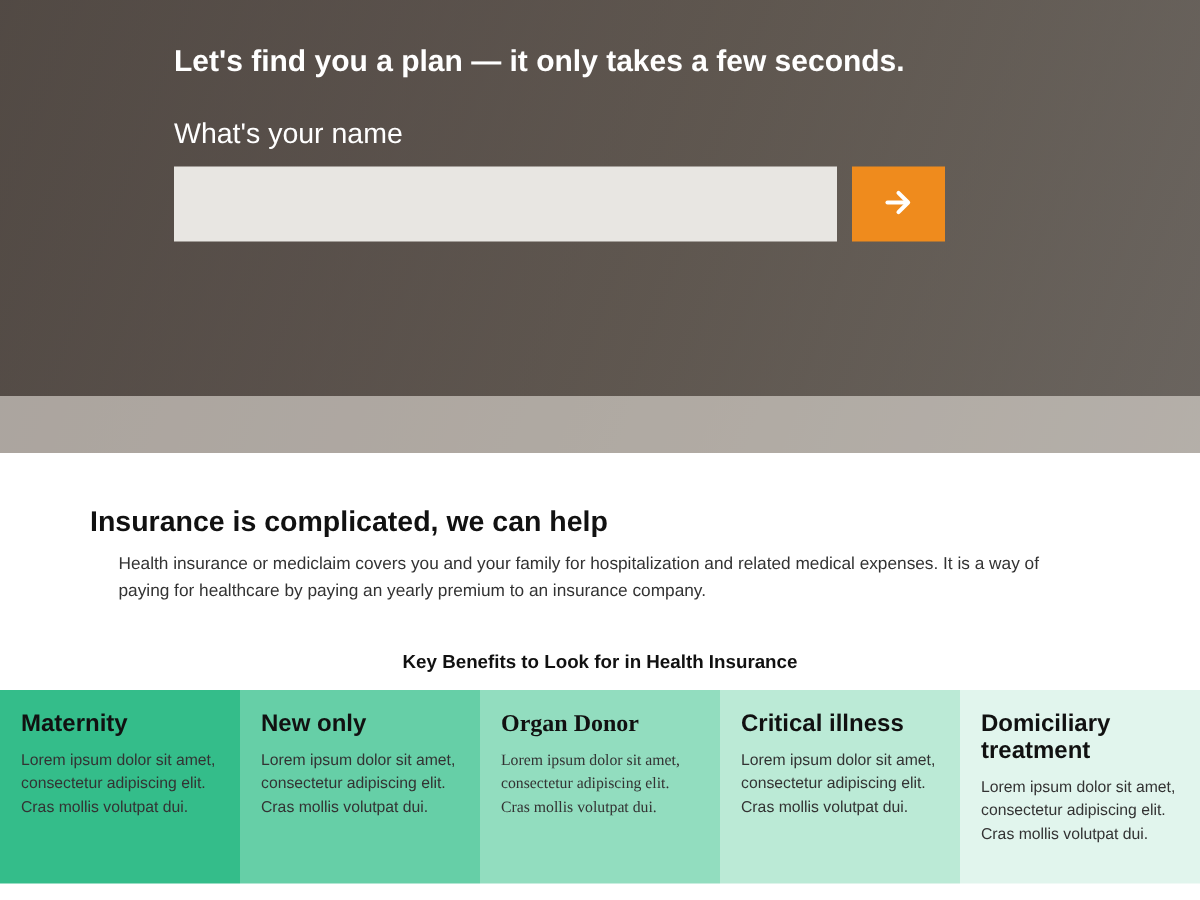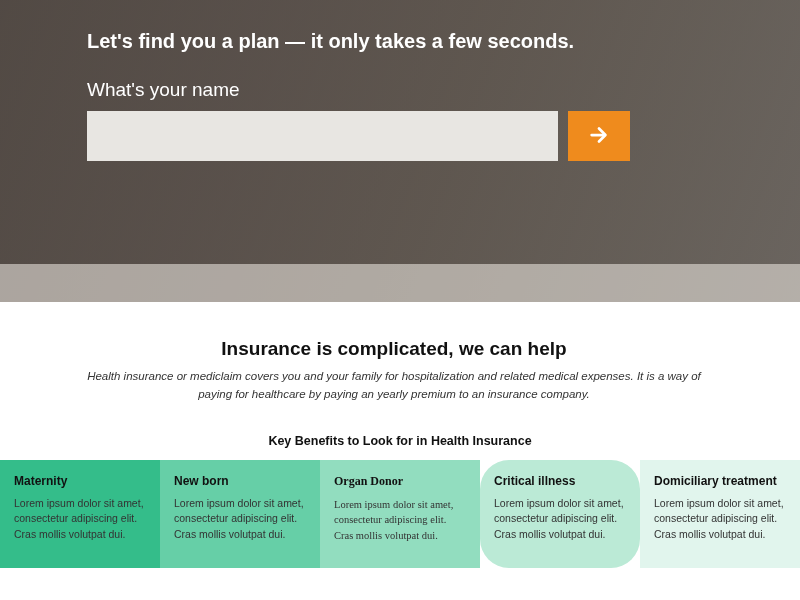--- a/index.html
+++ b/index.html
@@ -3,21 +3,21 @@
 <meta charset="utf-8">
 <style>
 * { margin: 0; padding: 0; box-sizing: border-box; }
 body { font-family: -apple-system, BlinkMacSystemFont, "Segoe UI", Helvetica, Arial, sans-serif; width: 800px; height: 600px; overflow: hidden; background: #fff; }
 
 .hero {
   height: 302px;
   background: linear-gradient(rgba(60,55,52,0.72), rgba(60,55,52,0.72)),
               linear-gradient(110deg, #8a7a6e 0%, #a39185 30%, #b8a896 55%, #cfc4b4 80%, #e2dace 100%);
   position: relative;
-  padding: 30px 170px 0 87px;
+  padding: 30px 170px 0 116px;
 }
 .hero-title { color: #fff; font-size: 20px; font-weight: 700; margin-bottom: 26px; }
 .hero-label { color: #fff; font-size: 19px; font-weight: 400; margin-bottom: 10px; }
 .input-row { display: flex; gap: 10px; }
 .name-input {
   flex: 1;
   height: 50px;
   background: #e8e6e2;
   border: none;
   padding: 0 14px;
@@ -44,35 +44,35 @@
 }
 .steps .cur { color: #ef8b1d; }
 
 .credit-bar {
   height: 38px;
   background: rgba(230,225,218,0.6);
   position: absolute;
   bottom: 0; left: 0; right: 0;
 }
 
-.mid { padding: 36px 72px 0 60px; text-align: center; }
+.mid { padding: 36px 72px 0 60px; text-align: left; }
 .mid-title { font-size: 19px; font-weight: 700; color: #111; margin-bottom: 8px; }
-.mid-sub { font-size: 11.5px; color: #333; line-height: 1.55; max-width: 630px; margin: 0 auto; font-style: italic; }
+.mid-sub { font-size: 11.5px; color: #333; line-height: 1.55; max-width: 630px; margin: 0 auto; }
 
 .benefits-title { font-size: 12.5px; font-weight: 700; color: #111; margin: 30px 0 12px; text-align: center; }
 
 .cards { display: flex; width: 100%; }
 .card { flex: 1; padding: 14px 14px 24px 14px; text-align: left; }
-.card h4 { font-size: 12px; font-weight: 700; color: #111; margin-bottom: 8px; }
+.card h4 { font-size: 16px; font-weight: 700; color: #111; margin-bottom: 8px; }
 .card p { font-size: 10.5px; color: #333; line-height: 1.5; }
 
 .c1 { background: #34bd8a; }
 .c2 { background: #66cfa7; }
 .c3 { background: #92ddbf; font-family: Liberation Serif, serif; }
-.c4 { background: #bbead6; border-radius: 29px; }
+.c4 { background: #bbead6; }
 .c5 { background: #e1f5ed; }
 </style>
 </head>
 <body>
 
 <div class="hero">
   <div class="hero-title">Let's find you a plan — it only takes a few seconds.</div>
   <div class="hero-label">What's your name</div>
   <div class="input-row">
     <input class="name-input" type="text" placeholder="" style="">
@@ -94,21 +94,21 @@
 </div>
 
 <div class="benefits-title">Key Benefits to Look for in Health Insurance</div>
 
 <div class="cards">
   <div class="card c1">
     <h4>Maternity</h4>
     <p>Lorem ipsum dolor sit amet, consectetur adipiscing elit. Cras mollis volutpat dui.</p>
   </div>
   <div class="card c2">
-    <h4>New born</h4>
+    <h4>New only</h4>
     <p>Lorem ipsum dolor sit amet, consectetur adipiscing elit. Cras mollis volutpat dui.</p>
   </div>
   <div class="card c3">
     <h4>Organ Donor</h4>
     <p>Lorem ipsum dolor sit amet, consectetur adipiscing elit. Cras mollis volutpat dui.</p>
   </div>
   <div class="card c4">
     <h4>Critical illness</h4>
     <p>Lorem ipsum dolor sit amet, consectetur adipiscing elit. Cras mollis volutpat dui.</p>
   </div>

